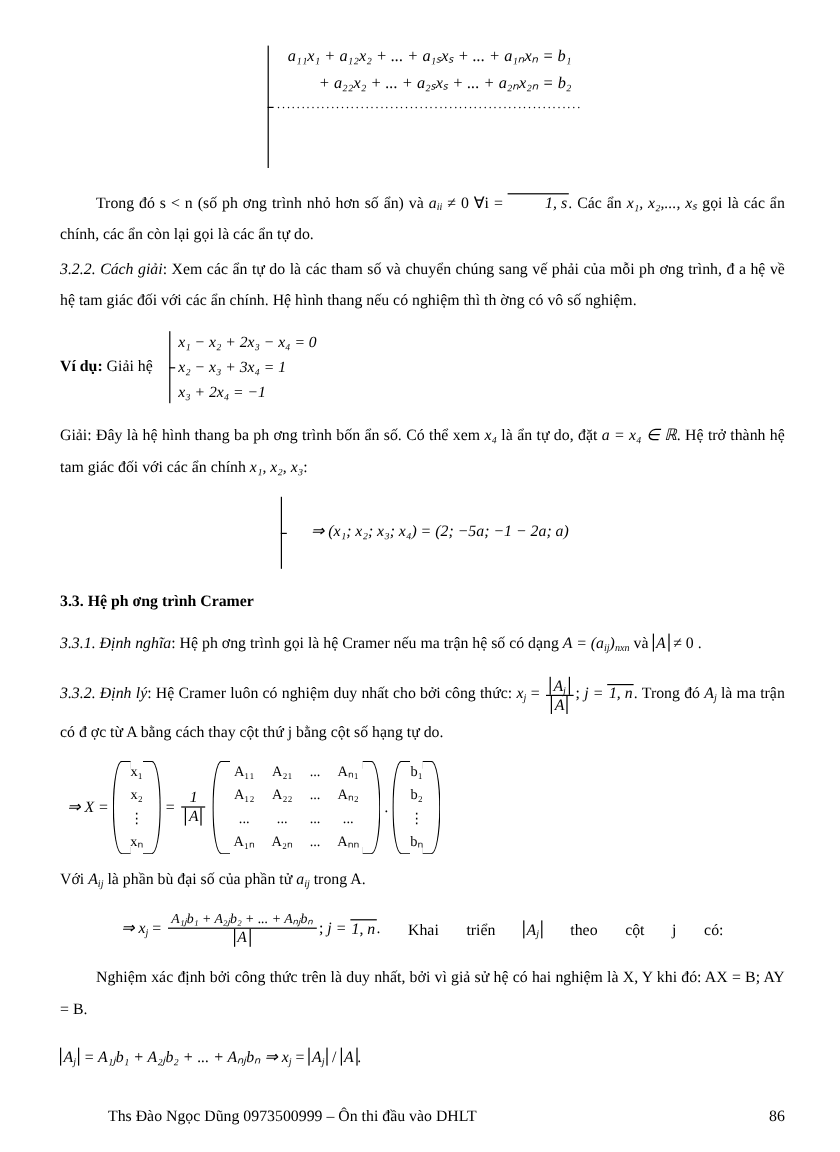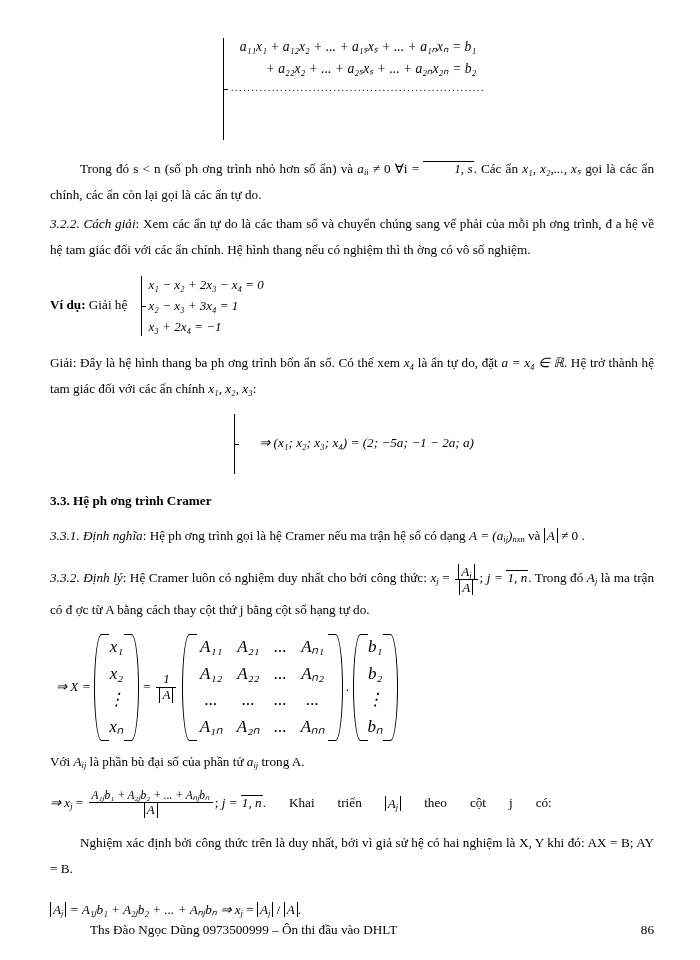--- a/index.html
+++ b/index.html
@@ -145,35 +145,34 @@
     border: 1px solid #000;
     border-radius: 50% / 50%;
   }
   .paren.l::before { border-right: none; border-top-right-radius: 0; border-bottom-right-radius: 0; right: -7px; }
   .paren.r::before { border-left: none; border-top-left-radius: 0; border-bottom-left-radius: 0; left: -7px; right: 0; }
   .paren.r { margin-left: 3px; }
   .paren.l { margin-right: 3px; }
 
   table.mat {
     border-collapse: collapse;
-    font-style: italic;
-    font-size: 17px;
+    font-size: 12px;
   }
   table.mat td {
     padding: 1px 7px;
     text-align: center;
     line-height: 1.45;
     white-space: nowrap;
   }
   table.mat.col td { padding: 1px 3px; }
 
   
   .spaced {
     display: flex;
-    justify-content: flex-start;
+    justify-content: center;
     align-items: center;
     font-size: 13.2px;
     gap: 23px;
   }
 
   
   .footer {
     position: absolute;
     left: 50px;
     right: 46px;

